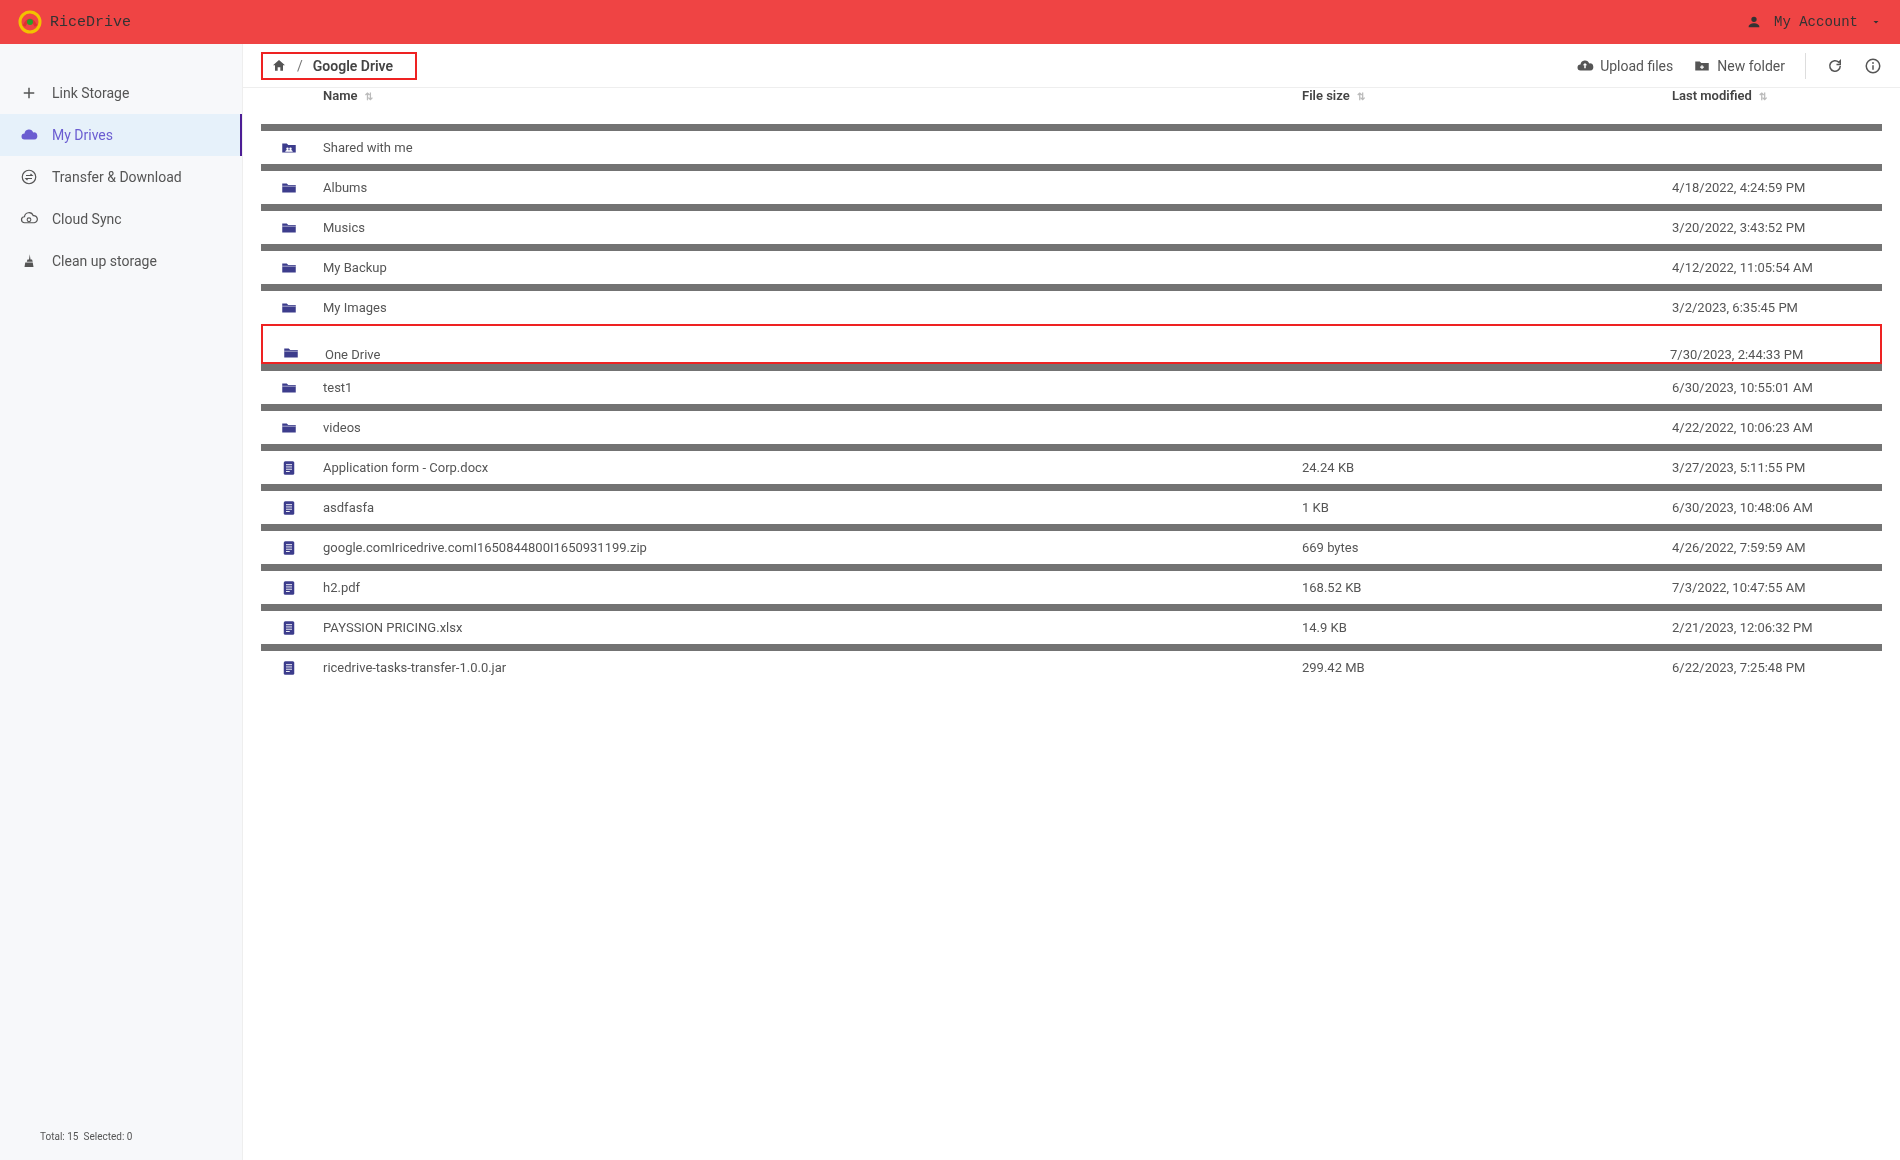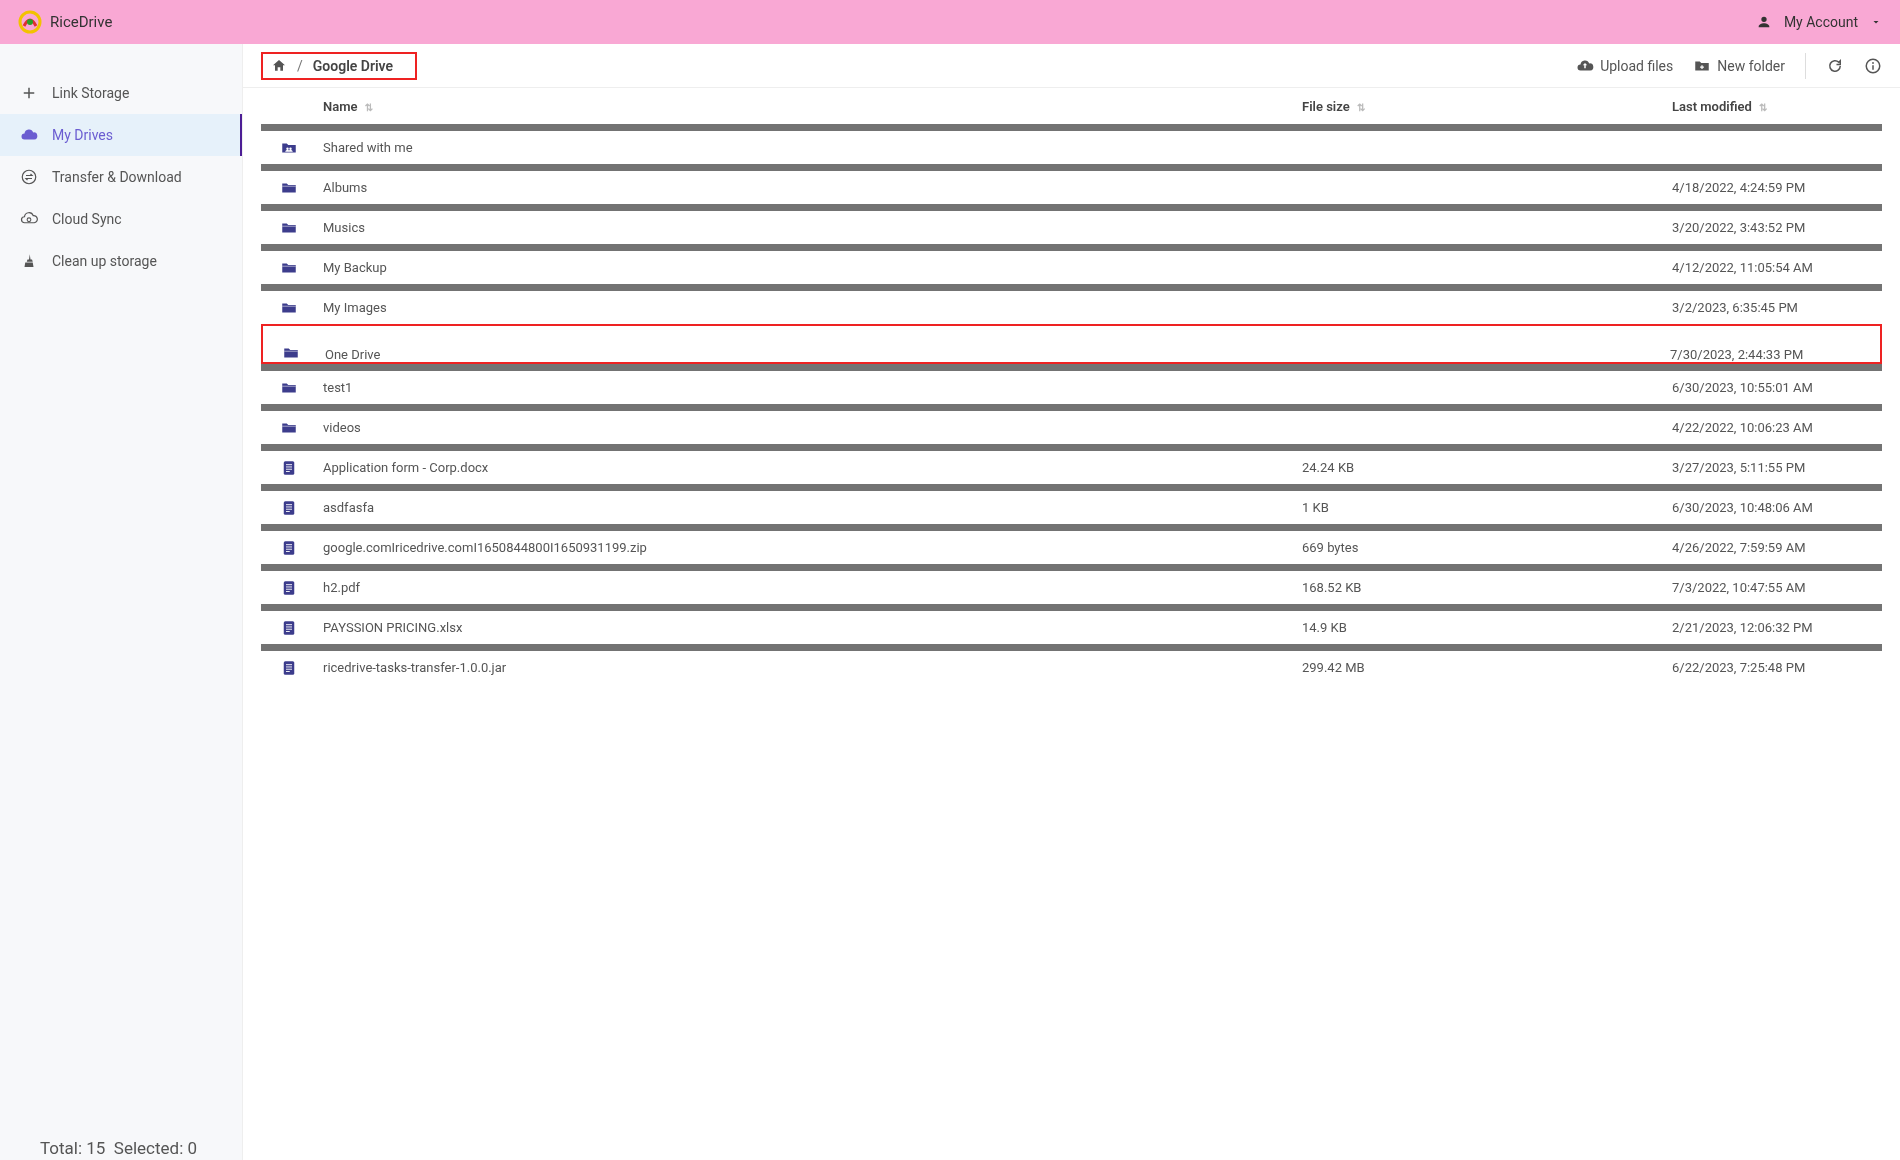--- a/index.html
+++ b/index.html
@@ -1,41 +1,41 @@
 <!DOCTYPE html>
 <html><head>
 <meta charset="utf-8">
 <style>
 * { margin: 0; padding: 0; box-sizing: border-box; }
 body { font-family: -apple-system, BlinkMacSystemFont, "Segoe UI", Roboto, Arial, sans-serif; font-size: 14px; color: #555; background: #fff; }
-.top-bar { height: 44px; background: #f9a8d4; display: flex; align-items: center; justify-content: space-between; padding: 0 18px; }
+.top-bar { height: 44px; background: #ef4444; display: flex; align-items: center; justify-content: space-between; padding: 0 18px; font-family: Liberation Mono, monospace; }
 .brand { display: flex; align-items: center; gap: 8px; color: #333; font-size: 15px; }
 .logo { width: 24px; height: 24px; position: relative; }
 .account { display: flex; align-items: center; gap: 12px; color: #333; cursor: pointer; font-size: 14px; }
 .layout { display: flex; height: calc(100vh - 44px); }
 .sidebar { width: 242px; min-width: 242px; background: #f7f8fa; display: flex; flex-direction: column; }
 .side-items { flex: 1; padding-top: 28px; }
 .side-item { display: flex; align-items: center; gap: 14px; padding: 12px 20px; cursor: pointer; color: #555; font-size: 14px; }
 .side-item.active { background: #e6f1fa; color: #6b5dd1; border-right: 2px solid #4c1d95; }
 .side-item svg { width: 18px; height: 18px; }
-.side-footer { padding: 12px 0 2px 40px; color: #555; font-size: 17px; }
+.side-footer { padding: 12px 0 18px 40px; color: #555; font-size: 10px; }
 
 .main { flex: 1; display: flex; flex-direction: column; border-left: 1px solid #eee; }
 .toolbar { height: 44px; display: flex; align-items: center; justify-content: space-between; padding: 0 18px; border-bottom: 1px solid #eee; }
 .breadcrumb { display: flex; align-items: center; gap: 10px; border: 2px solid #e22; padding: 4px 22px 4px 8px; color: #555; }
 .breadcrumb .home-ic { width: 16px; height: 16px; }
 .breadcrumb .sep { color: #777; }
 .breadcrumb .current { font-weight: 600; color: #444; }
 .tools { display: flex; align-items: center; gap: 20px; }
 .tool-btn { display: flex; align-items: center; gap: 6px; cursor: pointer; color: #555; font-size: 14px; }
 .tool-btn svg { width: 18px; height: 18px; }
 .tool-divider { width: 1px; height: 26px; background: #ddd; }
 
 .table-wrap { flex: 1; overflow: auto; padding: 0 18px; }
-.table-head { display: flex; align-items: center; height: 36px; font-weight: 600; color: #444; font-size: 13px; }
+.table-head { display: flex; align-items: flex-start; height: 36px; font-weight: 600; color: #444; font-size: 13px; }
 .col-icon { width: 56px; display: flex; justify-content: center; }
 .col-name { flex: 1; padding-left: 6px; }
 .col-size { width: 370px; }
 .col-date { width: 210px; }
 .sorter { color: #bbb; font-size: 10px; margin-left: 4px; }
 
 .row { display: flex; align-items: center; height: 40px; border-top: 7px solid #737373; cursor: pointer; color: #555; font-size: 13px; }
 .row.hl { border: 2px solid #e22; align-items: flex-end; }
 .row .ic { width: 20px; height: 18px; }
 .col-name .nm { display: inline-block; }

